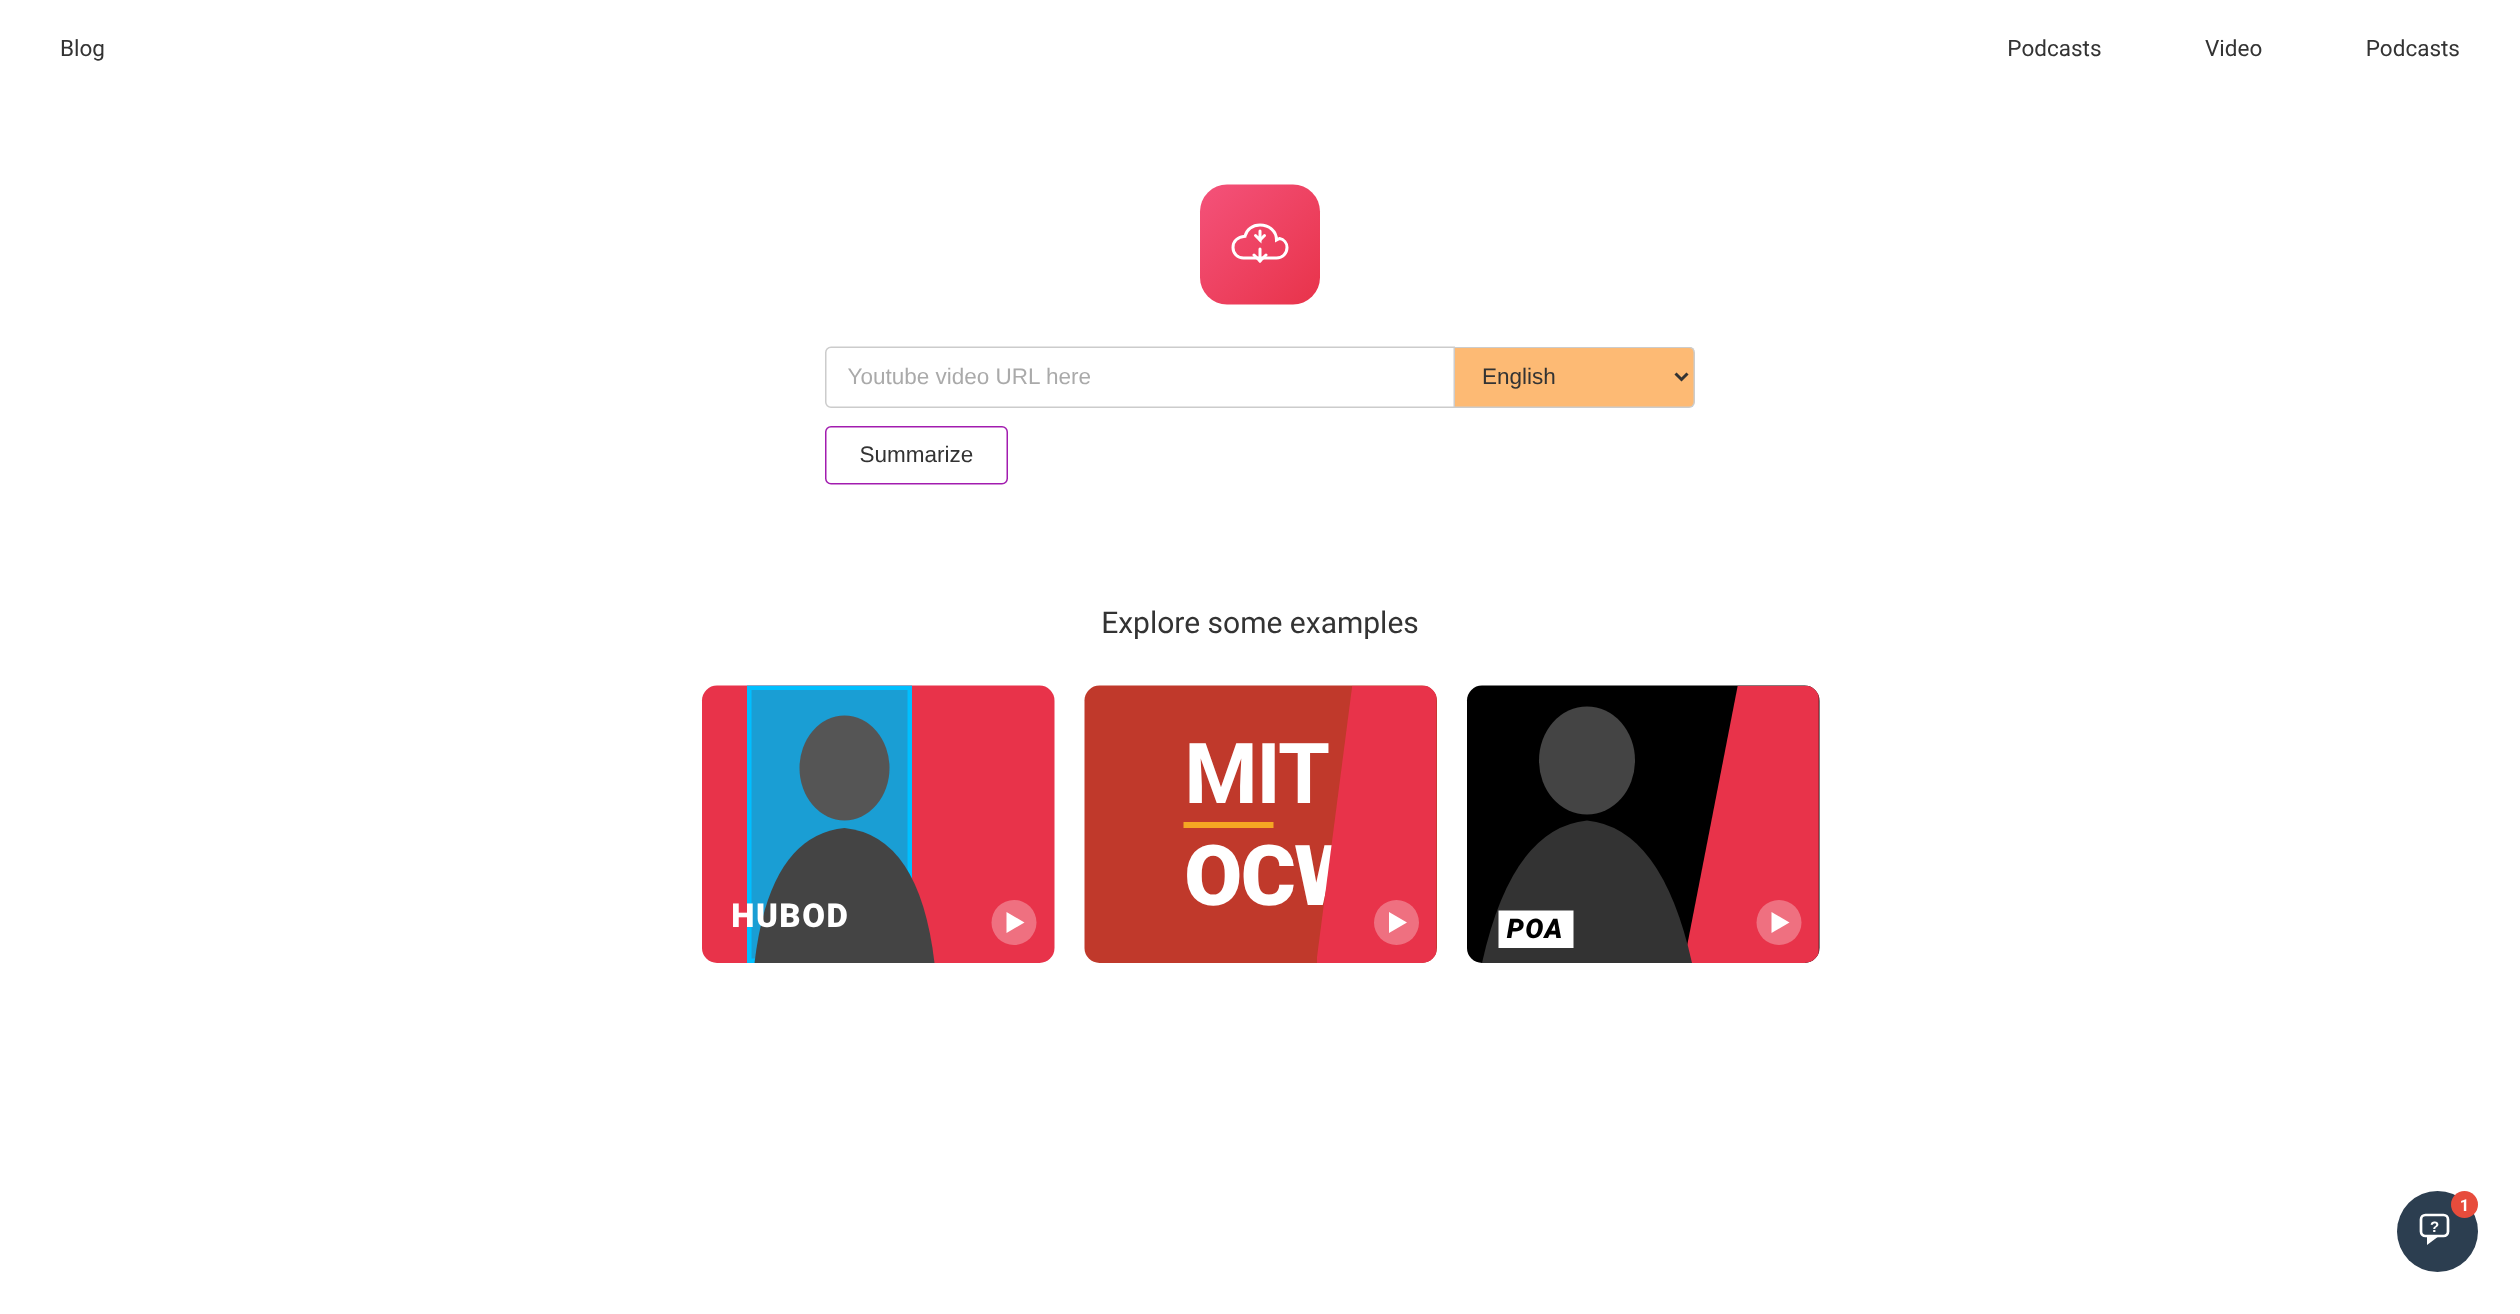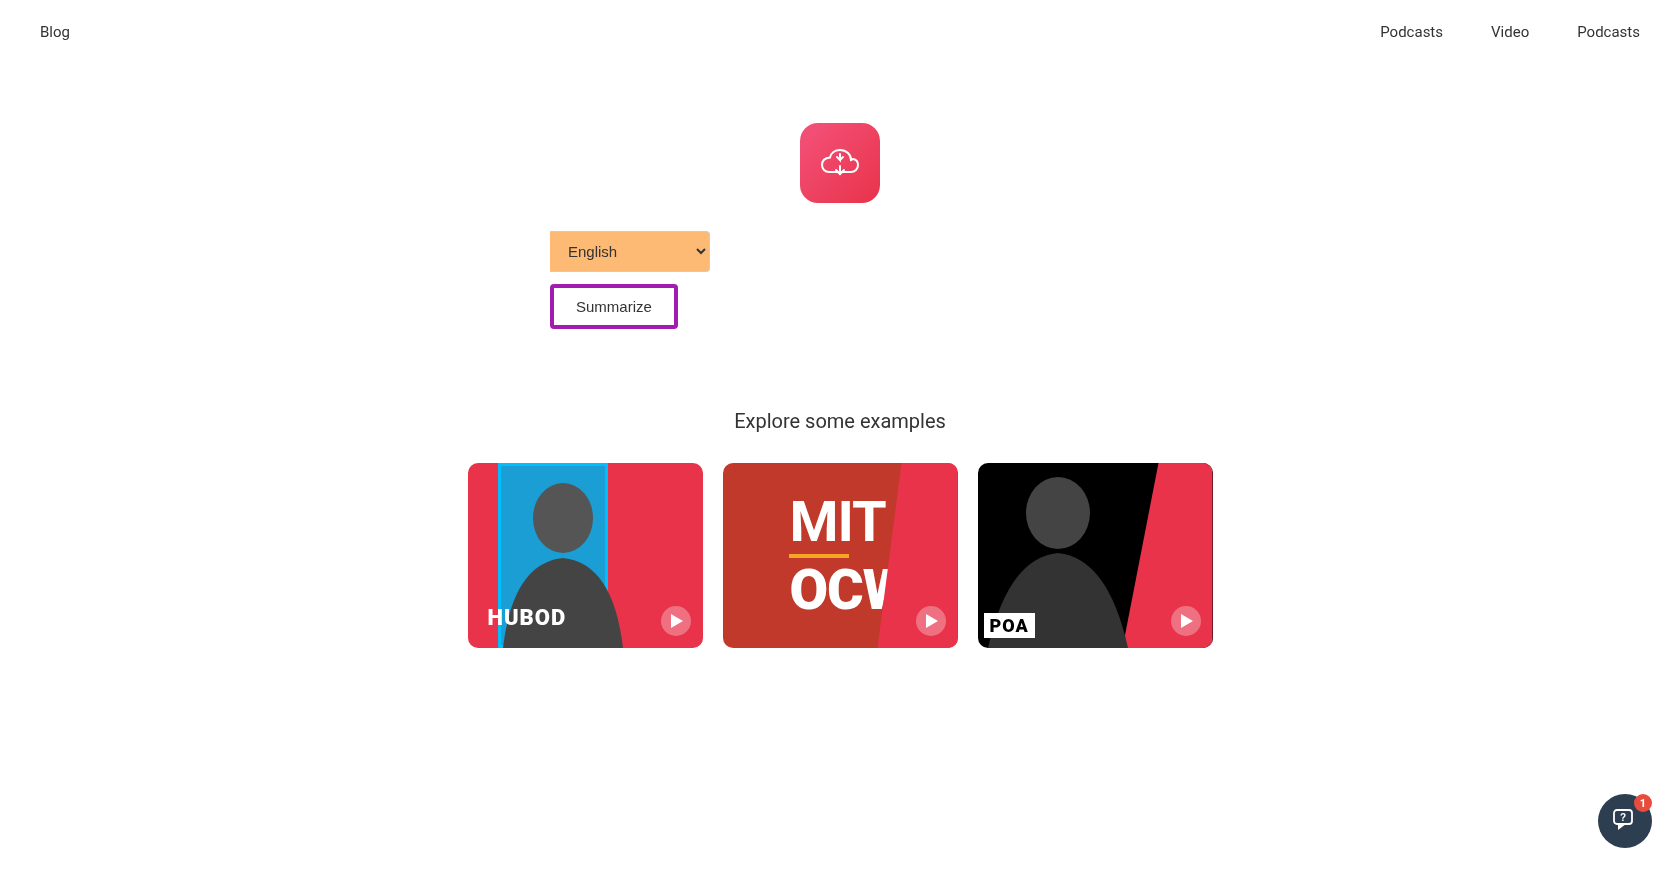--- a/index.html
+++ b/index.html
@@ -27,21 +27,21 @@
     }
 
     .nav-left a {
       text-decoration: none;
       color: #333;
       font-size: 15px;
     }
 
     .nav-right {
       display: flex;
-      gap: 48px;
+      gap: 69px;
       align-items: center;
     }
 
     .nav-right a {
       text-decoration: none;
       color: #333;
       font-size: 15px;
     }
 
     
@@ -119,21 +119,21 @@
       background: #fdba74;
       cursor: pointer;
       outline: none;
       min-width: 160px;
       appearance: auto;
     }
 
     .summarize-btn {
       padding: 10px 22px;
       background: #fff;
-      border: 4px solid #a21caf;
+      border: 1px solid #a21caf;
       border-radius: 4px;
       font-size: 15px;
       color: #333;
       cursor: pointer;
       transition: background 0.15s;
     }
 
     
     .examples-section {
       margin-top: 80px;
@@ -273,27 +273,28 @@
       top: 0;
       width: 90px;
       height: 100%;
       background: #e8334a;
       clip-path: polygon(40% 0%, 100% 0%, 100% 100%, 0% 100%);
     }
 
     .card-3-text {
       position: absolute;
       bottom: 10px;
-      left: 6px;
+      left: 21px;
       background: white;
       color: black;
       font-size: 18px;
       font-weight: 900;
       padding: 2px 6px;
       letter-spacing: 1px;
+      font-style: italic;
     }
 
     
     .card-play {
       position: absolute;
       bottom: 12px;
       right: 12px;
       width: 30px;
       height: 30px;
       background: rgba(255,255,255,0.3);
@@ -375,20 +376,21 @@
       <polyline points="23,20 26,17" fill="none" stroke="white" stroke-width="2" stroke-linecap="round"></polyline>
 
       <line x1="23" y1="26" x2="23" y2="34" stroke="white" stroke-width="2" stroke-linecap="round"></line>
       <polyline points="19,30 23,34 27,30" fill="none" stroke="white" stroke-width="2" stroke-linecap="round"></polyline>
     </svg>
   </div>
 
 
   <div class="form-container">
     <div class="input-row">
+      <input type="text" class="url-input" placeholder="Youtube video URL here" style="">
       <select class="lang-select">
         <option>English</option>
         <option>Spanish</option>
         <option>French</option>
         <option>German</option>
         <option>Portuguese</option>
         <option>Italian</option>
         <option>Japanese</option>
         <option>Chinese</option>
       </select>

